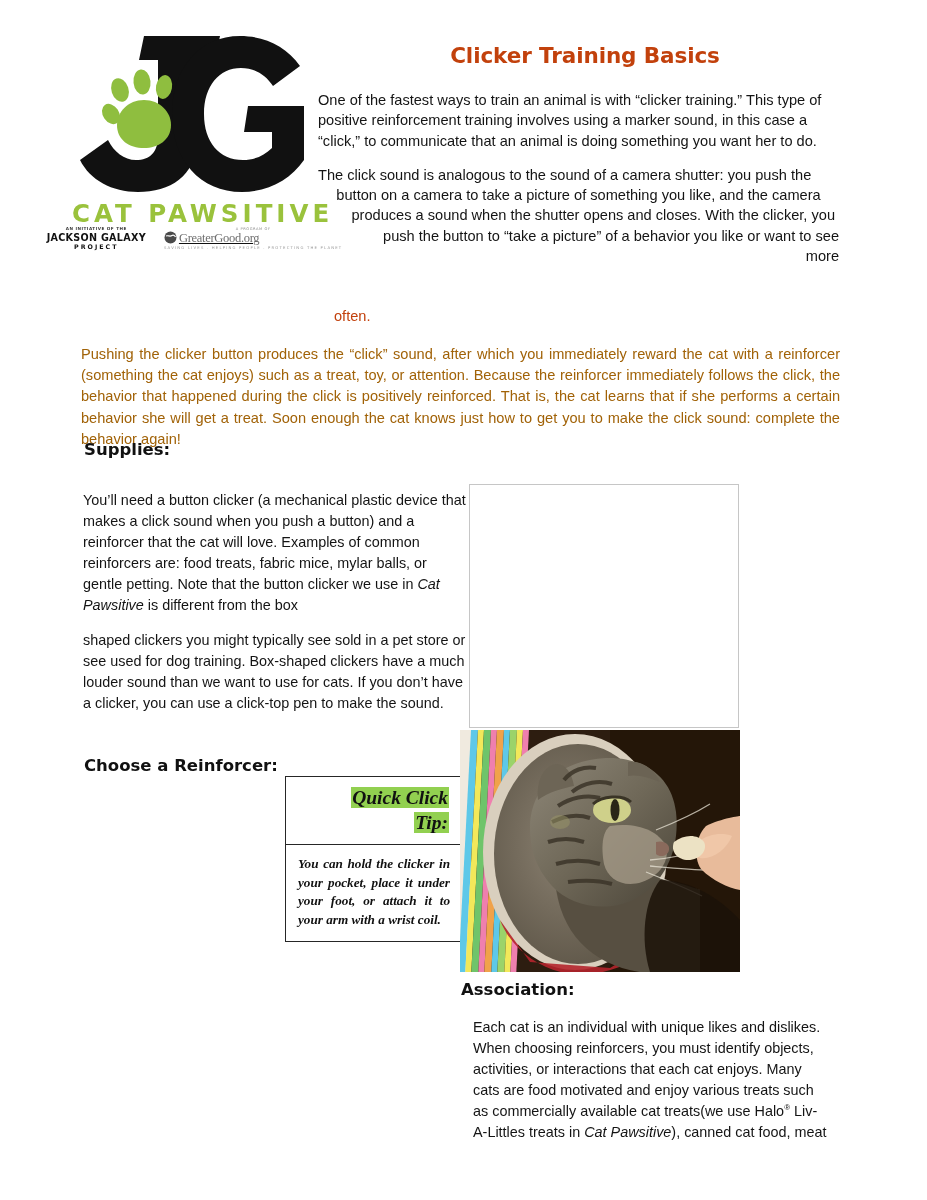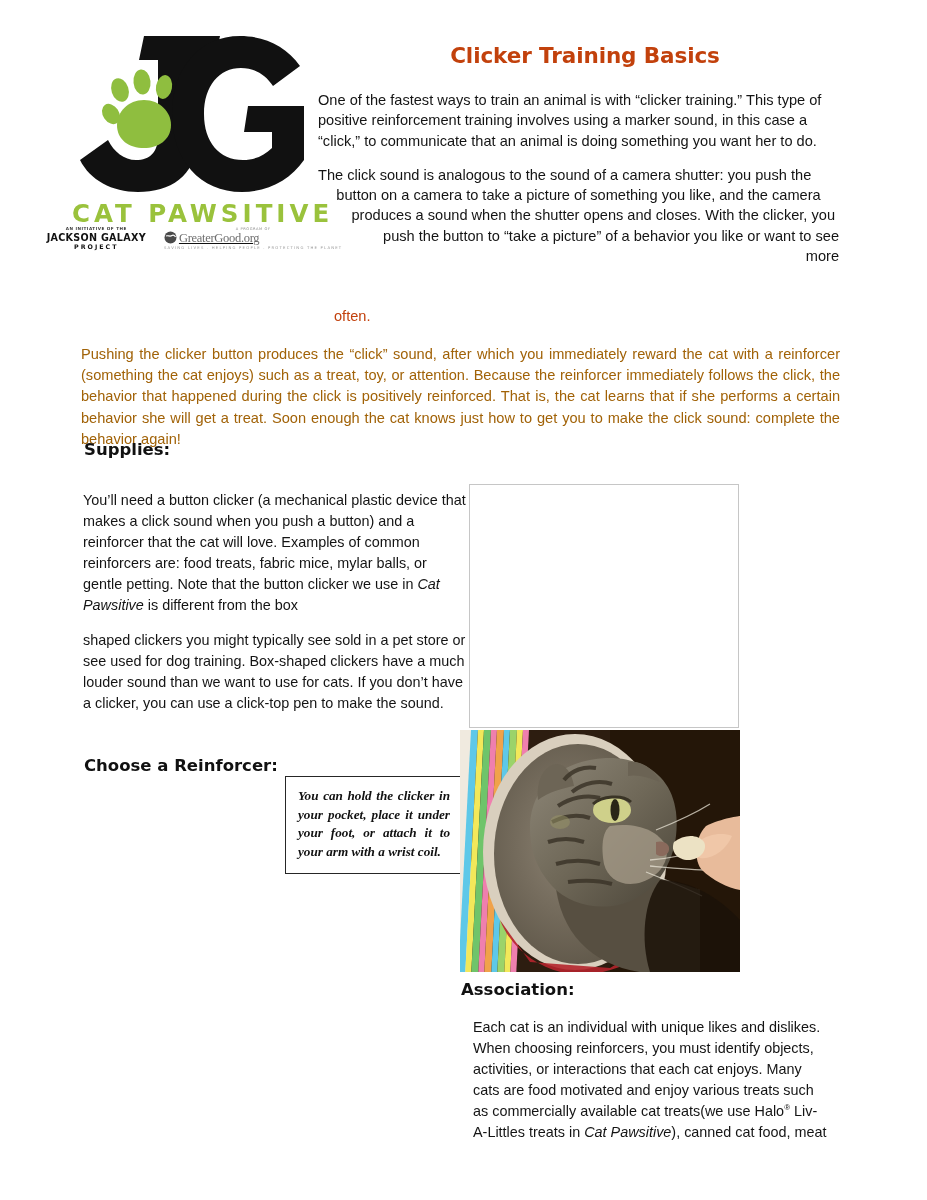--- a/index.html
+++ b/index.html
@@ -345,20 +345,24 @@
   <div class="supplies-text">
     <p><span>You’ll need a button clicker (a mechanical plastic device that makes a click sound  when you push a button) and a reinforcer that the cat will love. Examples of  common reinforcers are: food treats, fabric mice, mylar balls, or gentle petting.  Note that the button clicker we use in </span><em>Cat Pawsitive</em><span> is different from the box</span></p>
     <p class="gap">shaped clickers you might typically see sold in a pet store or see used for dog  training. Box-shaped clickers have a much louder sound than we want to use for cats. If you don’t have a clicker, you can use a click-top pen to make the sound.</p>
   </div>
 
   <div class="img-placeholder"></div>
 
   <div class="heading h-choose">Choose a Reinforcer:</div>
 
   <div class="tip-box">
+    <div class="tip-head">
+      <span class="hl">Quick Click</span><br>
+      <span class="hl">Tip:</span>
+    </div>
     <div class="tip-body">You can hold the clicker in your pocket, place it under your foot, or attach it to your arm with a wrist coil.</div>
   </div>
 
   <div class="cat-photo">
     <svg width="280" height="242" viewBox="0 0 280 242" xmlns="http://www.w3.org/2000/svg">
       <defs>
         <radialGradient id="tunnelShade" cx="45%" cy="45%" r="62%">
           <stop offset="0%" stop-color="#8d8373"></stop>
           <stop offset="100%" stop-color="#5d5547"></stop>
         </radialGradient>

